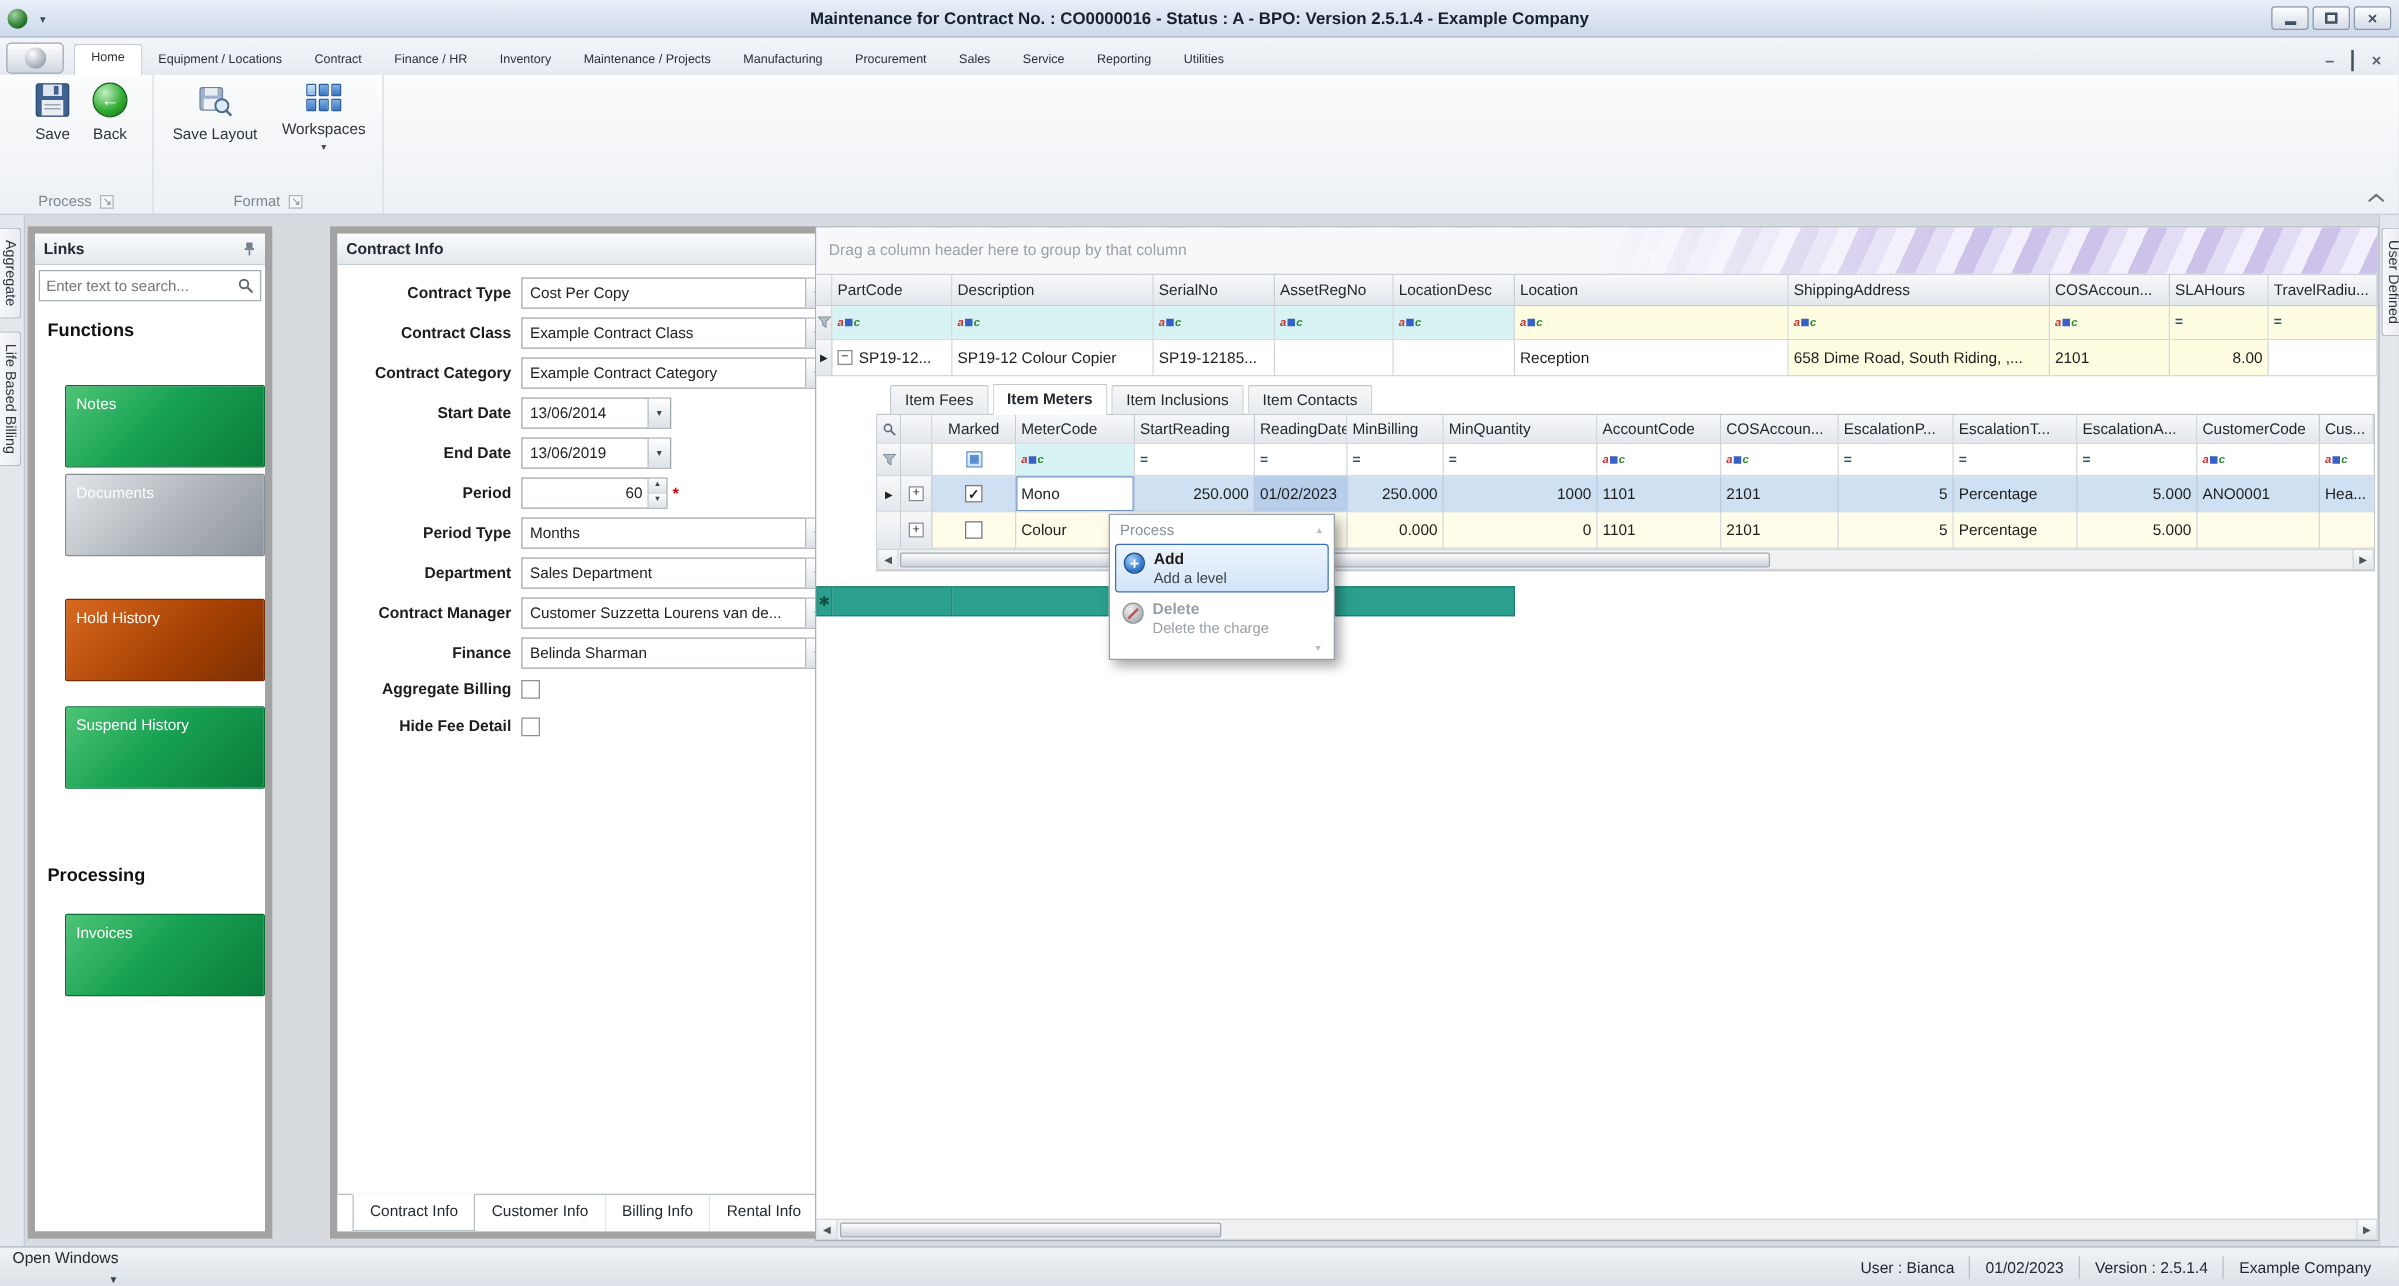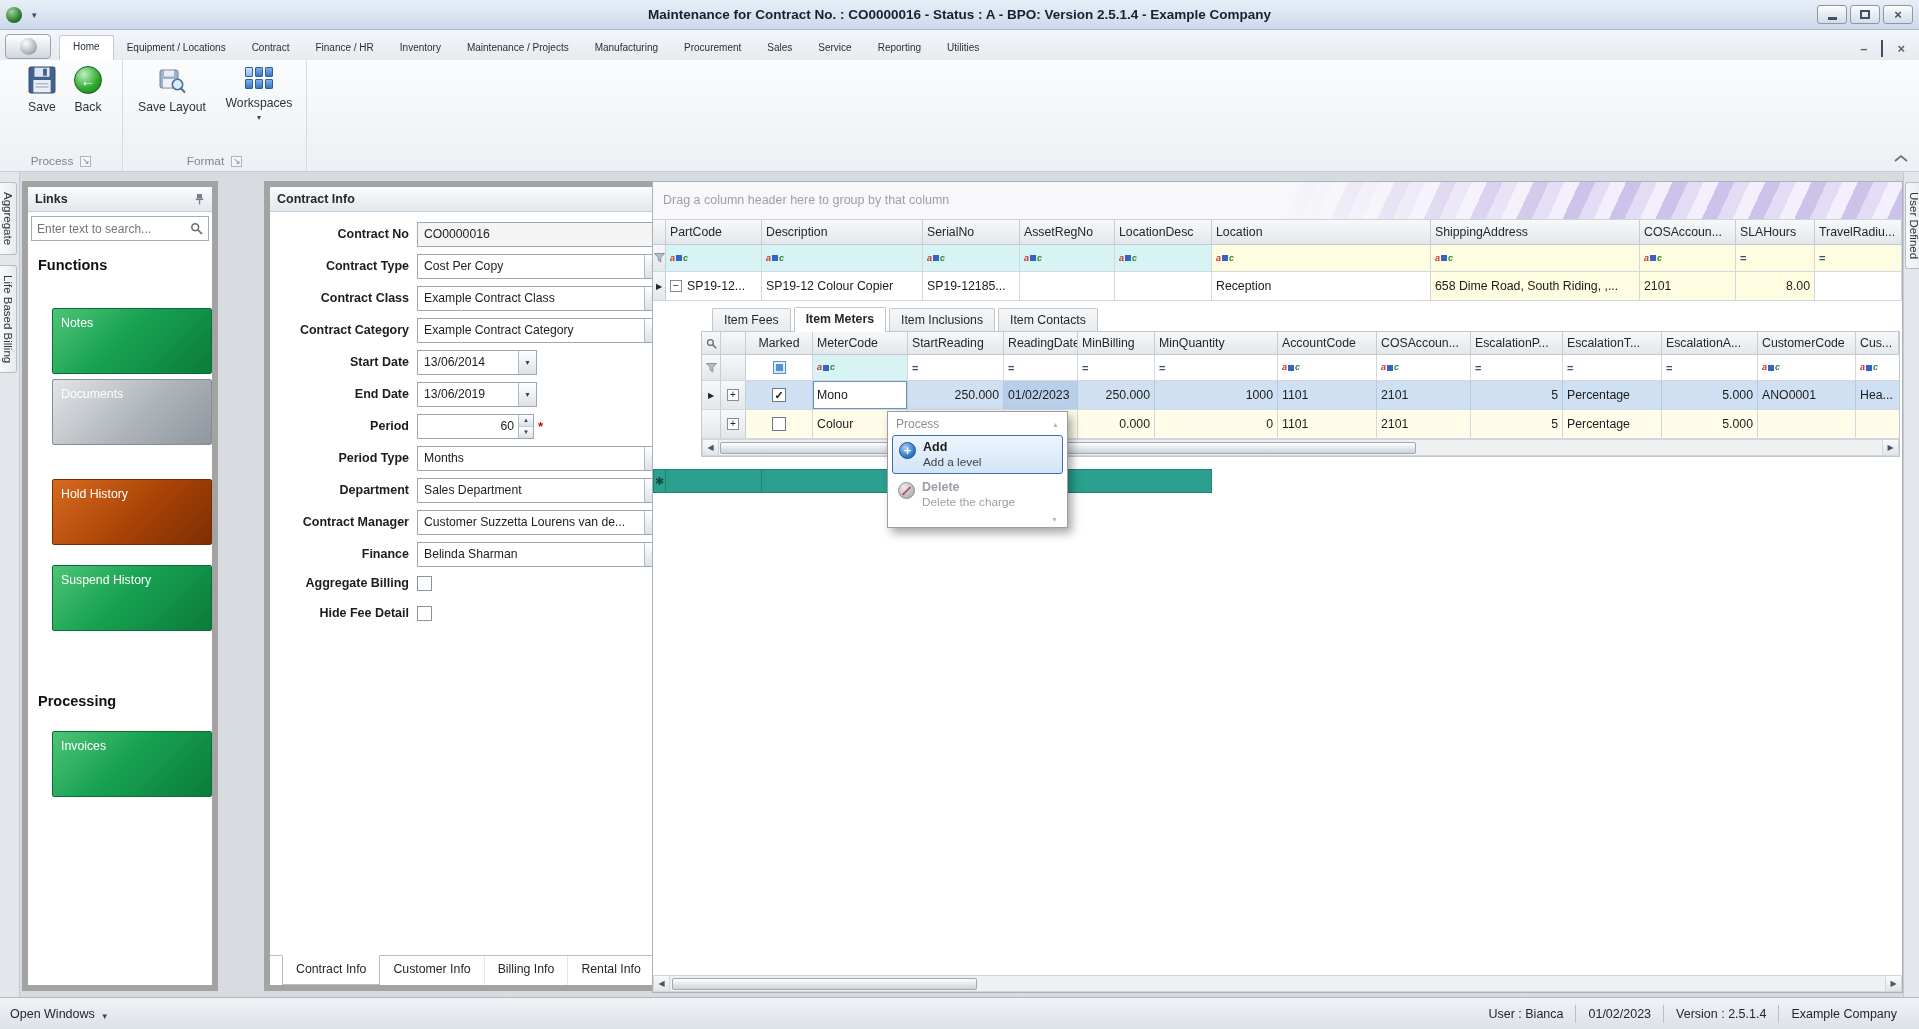--- a/index.html
+++ b/index.html
@@ -154,21 +154,21 @@
   .ico-add { background:radial-gradient(circle at 35% 30%, #a5cef4, #2f78c8 65%, #1c5ea8); border:1px solid #1a4f8e; }
   .ico-del { background:radial-gradient(circle at 35% 30%, #ededee, #b3b6bb 70%, #97999e); border:1px solid #8e9196; position:relative; }
   .ico-del::after { content:""; position:absolute; left:2px; top:7px; width:11px; height:2px; background:#c05050; transform:rotate(-45deg); }
   .ctx-lab { font-weight:bold; font-size:12.5px; color:#1c1c1c; line-height:15px; }
   .ctx-sub { font-size:11.8px; color:#3c4248; line-height:14px; }
   .ctx-item.dis .ctx-lab, .ctx-item.dis .ctx-sub { color:#9aa0a6; }
   .ctx-bottom { text-align:right; padding:1px 5px 0 0; font-size:7px; color:#b4bac1; }
 
   
   .statusbar { position:absolute; left:0; right:0; bottom:0; height:32px; background:linear-gradient(#f0f3f6,#dde2e8); border-top:1px solid #b3bac2; display:flex; align-items:center; padding:0 10px; font-size:12.5px; color:#23282e; z-index:6; }
-  .sb-left { display:flex; align-items:flex-end; gap:6px; }
+  .sb-left { display:flex; align-items:flex-end; gap:6px;flex-direction:column; }
   .sb-left .dd { font-size:8px; color:#39434e; }
   .sb-right { margin-left:auto; display:flex; align-items:center; }
   .sb-item { padding:0 12px; }
   .sb-sep { width:1px; height:18px; background:#b9bfc7; }
 </style>
 </head>
 <body>
 
 <div class="titlebar">
   <div class="orb"></div>
@@ -316,26 +316,20 @@
     <span>
       <svg width="11" height="12" viewBox="0 0 11 12">
           <rect x="3" y="1" width="5" height="4.5" fill="#76808b"></rect>
           <rect x="1.8" y="5.5" width="7.4" height="1.6" fill="#76808b"></rect>
           <rect x="4.9" y="7.1" width="1.3" height="4.2" fill="#76808b"></rect>
         </svg>
     </span>
   </div>
   <div class="form">
     <div class="frow">
-      <div class="flabel">Contract No</div>
-      <div class="fctrl w-wide readonly">
-          <span class="val">CO0000016</span>
-        </div>
-    </div>
-    <div class="frow">
       <div class="flabel">Contract Type</div>
       <div class="fctrl w-wide">
           <span class="val">Cost Per Copy</span>
           <span class="ddbtn">▾</span>
         </div>
       <span class="req">*</span>
     </div>
     <div class="frow">
       <div class="flabel">Contract Class</div>
       <div class="fctrl w-wide">

